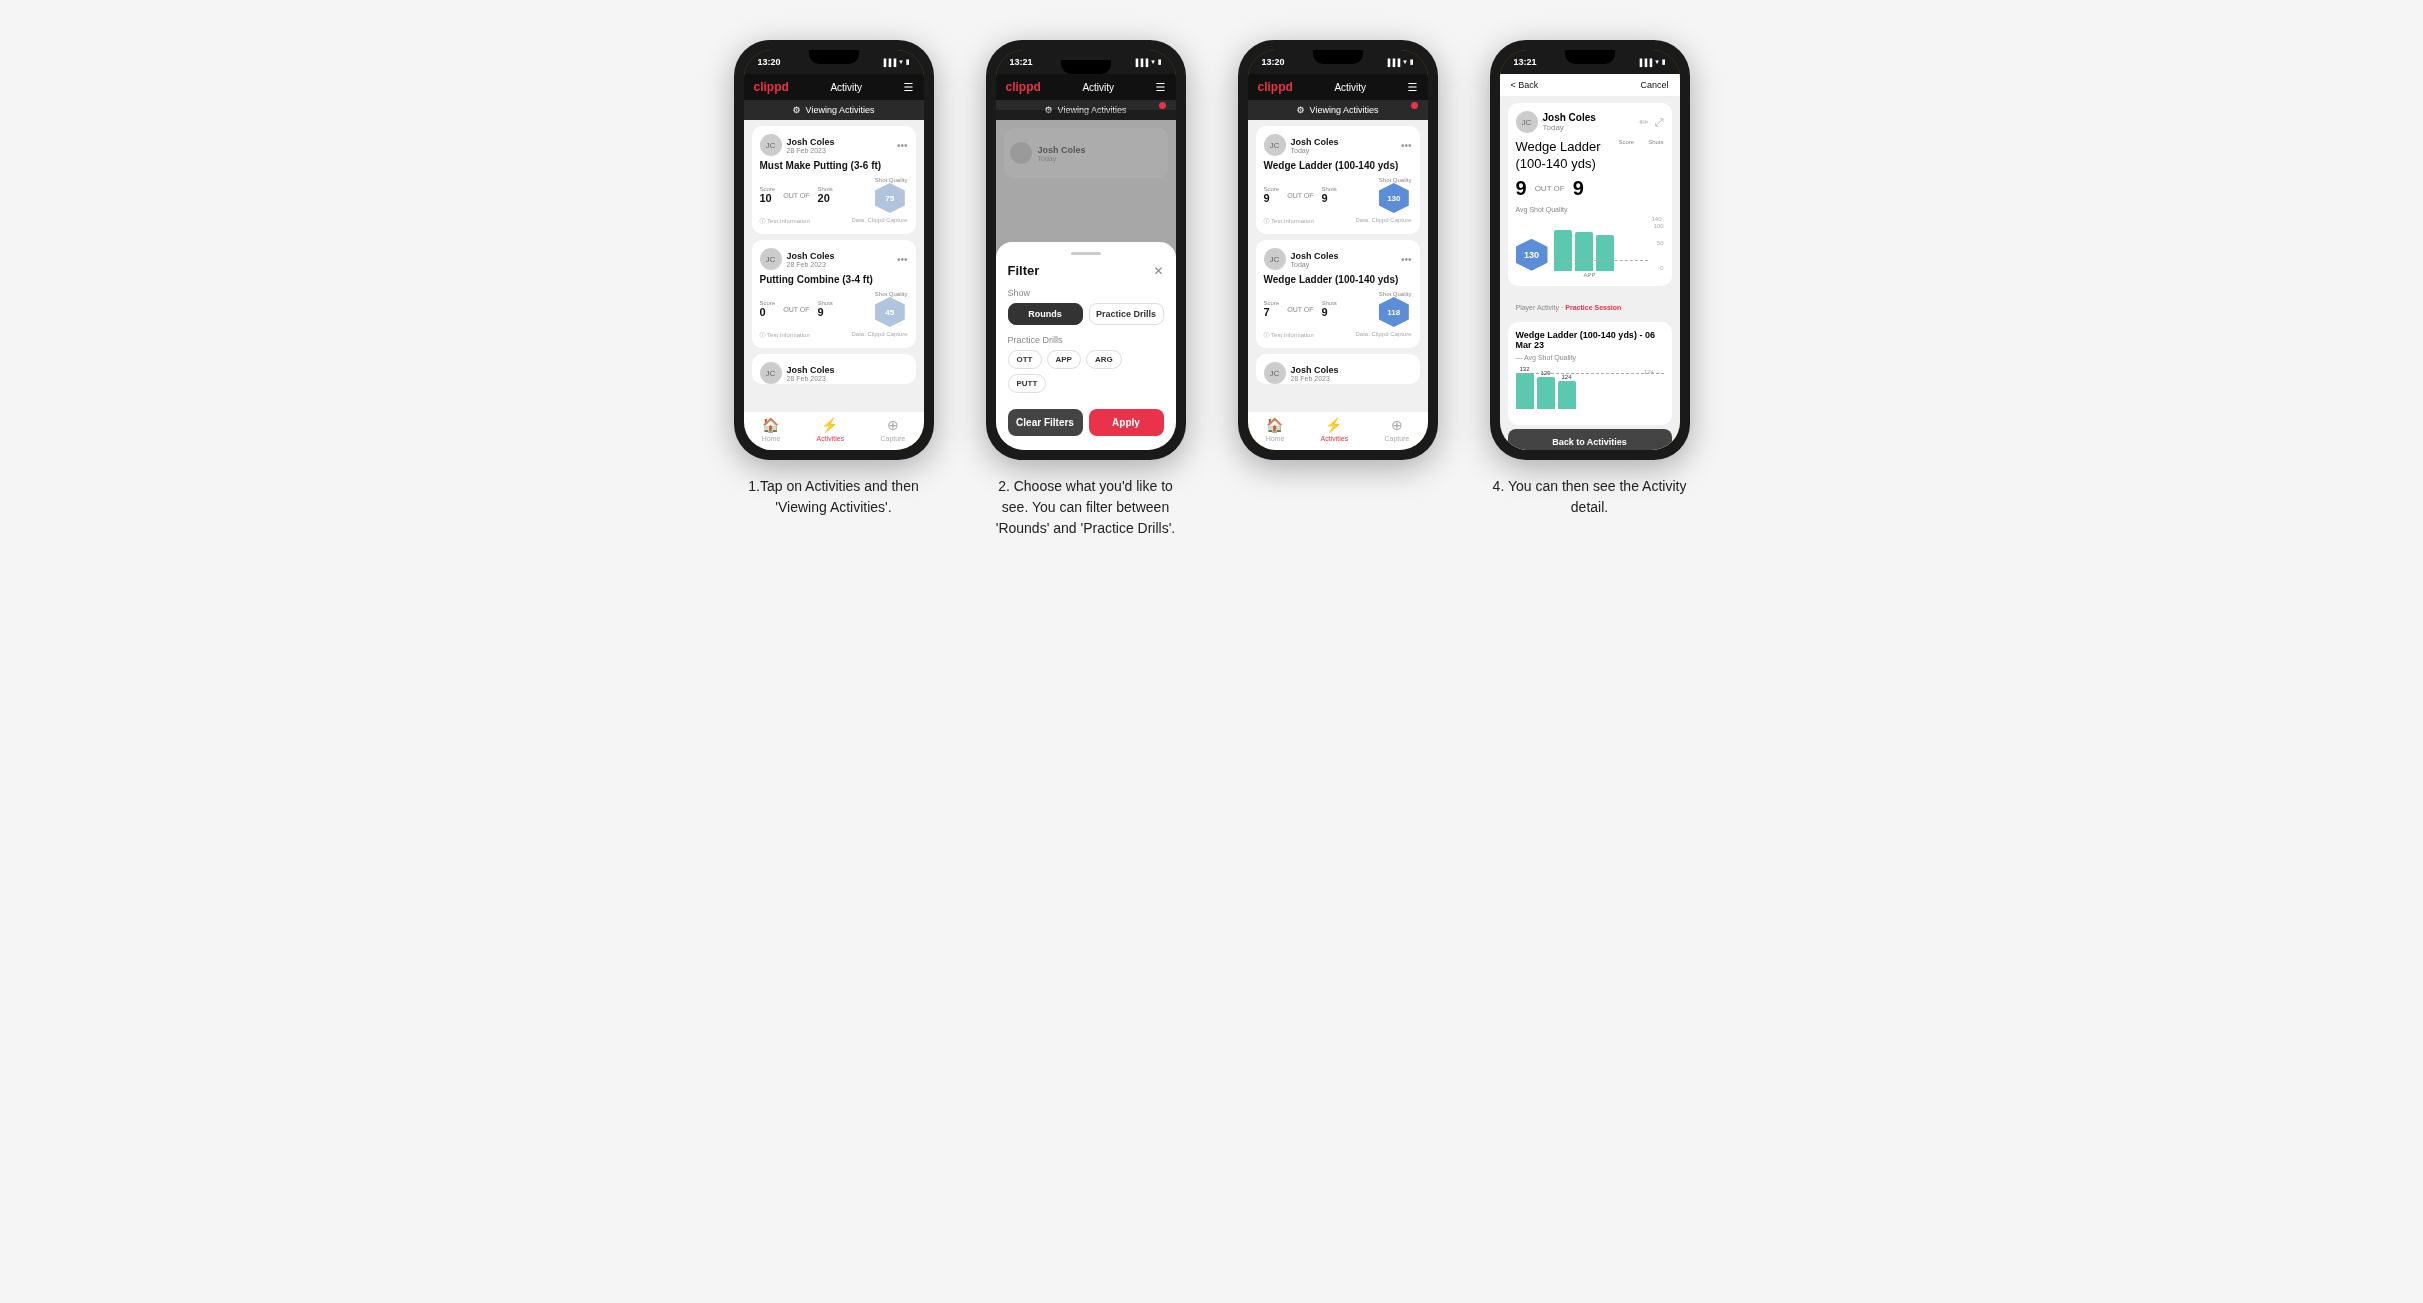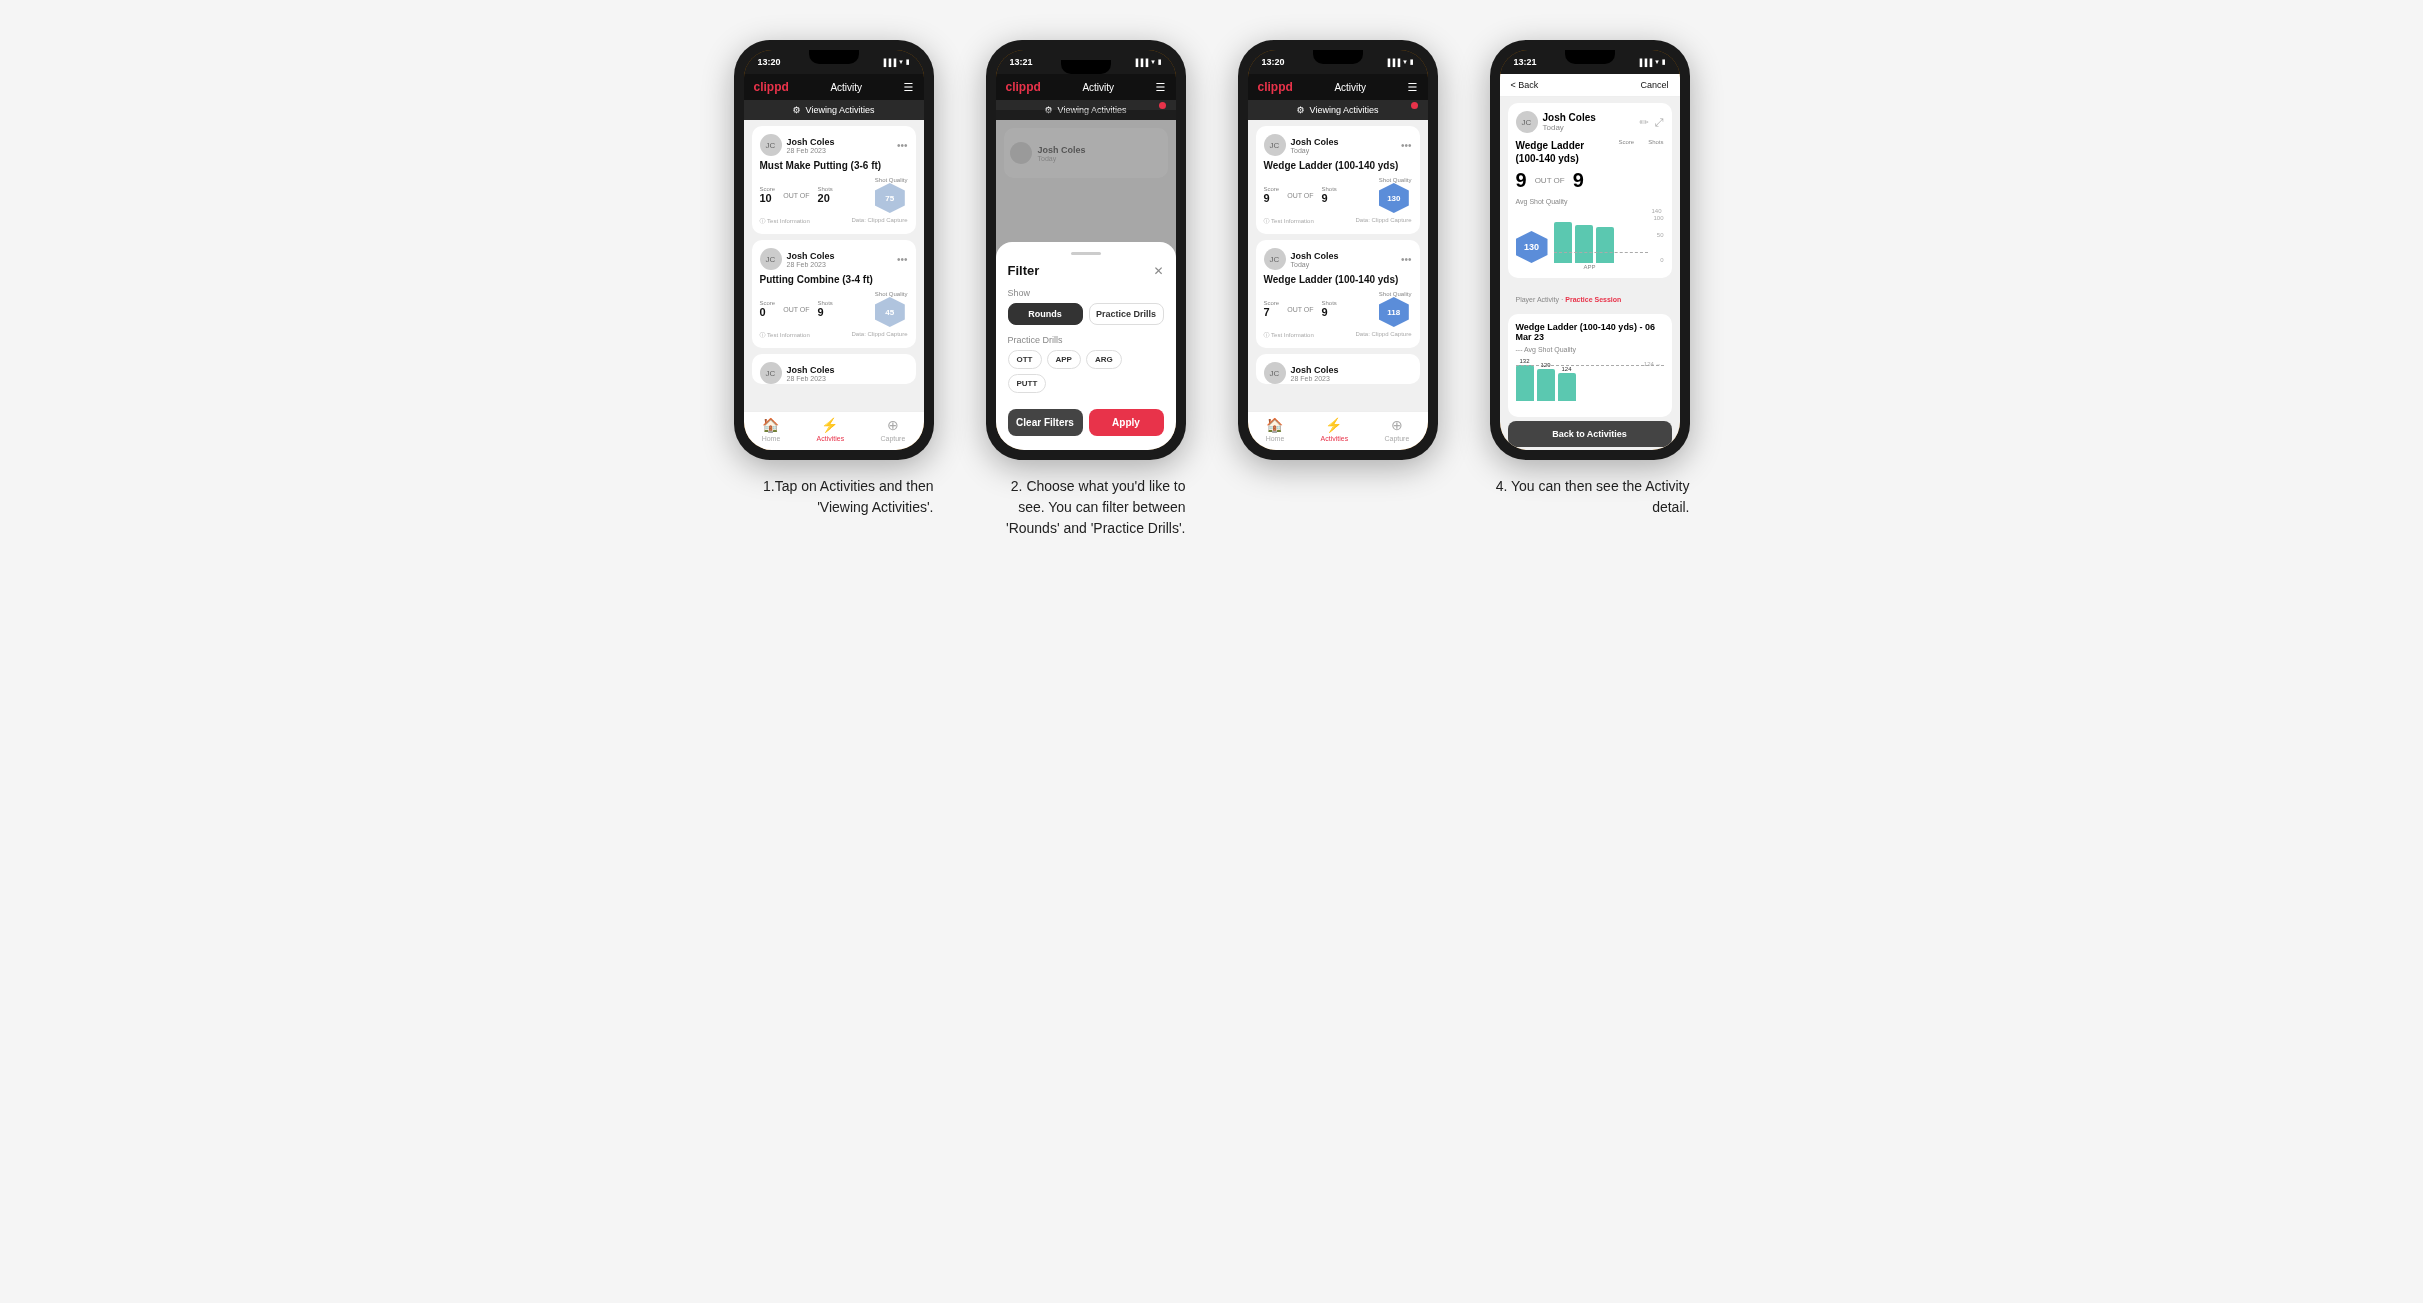--- a/index.html
+++ b/index.html
@@ -245,21 +245,21 @@
       font-size: 7px;
       color: #aaa;
     }
     .nav-label.active {
       color: #e8334a;
     }
     .caption-text {
       margin-top: 16px;
       font-size: 14px;
       color: #222;
-      text-align: right;
+      text-align: center;
       line-height: 1.5;
       width: 200px;
     }
 
     
     .filter-overlay {
       position: absolute;
       bottom: 0;
       left: 0;
       right: 0;
@@ -853,21 +853,21 @@
                   <span class="detail-date">Today</span>
                 </div>
               </div>
               <div class="detail-icons">
                 <span>✏</span>
                 <span>⤢</span>
               </div>
             </div>
 
             <div style="display:flex;align-items:flex-start;justify-content:space-between;margin-bottom:4px;">
-              <div style="font-size:10px;font-weight:700;flex:1;line-height:1.3;">Wedge Ladder<br>(100-140 yds)</div>
+              <div style="font-size:13px;font-weight:400;flex:1;line-height:1.3;">Wedge Ladder<br>(100-140 yds)</div>
               <div style="display:flex;gap:14px;align-items:flex-start;">
                 <div style="display:flex;flex-direction:column;align-items:center;">
                   <span style="font-size:6px;color:#888;">Score</span>
                 </div>
                 <div style="display:flex;flex-direction:column;align-items:center;">
                   <span style="font-size:6px;color:#888;">Shots</span>
                 </div>
               </div>
             </div>
             <div class="detail-stats">

